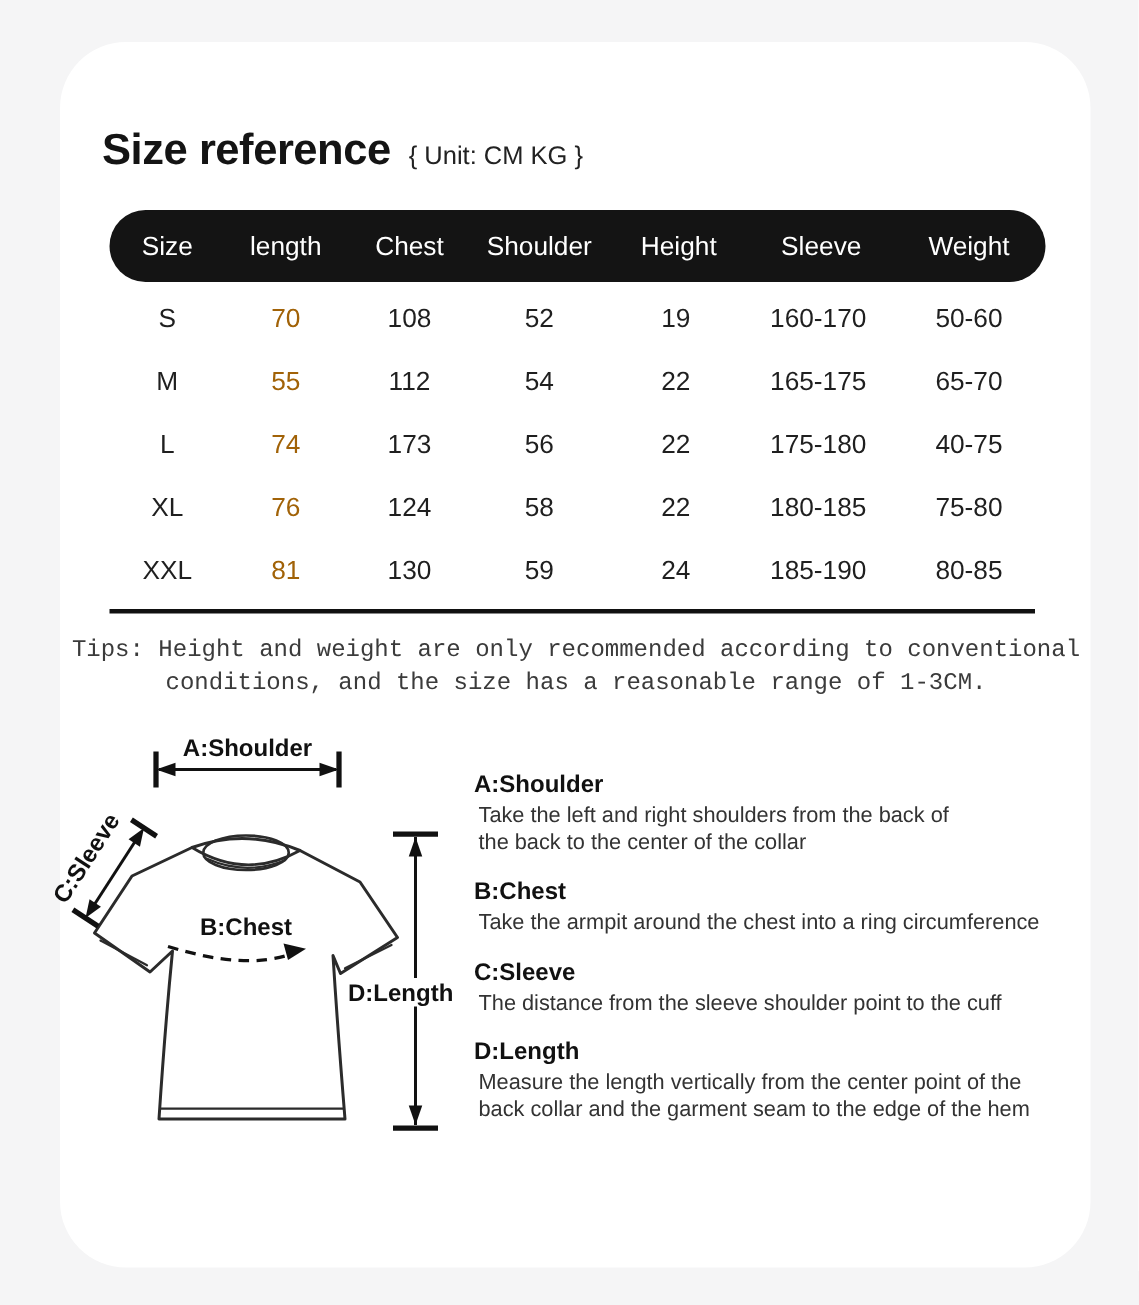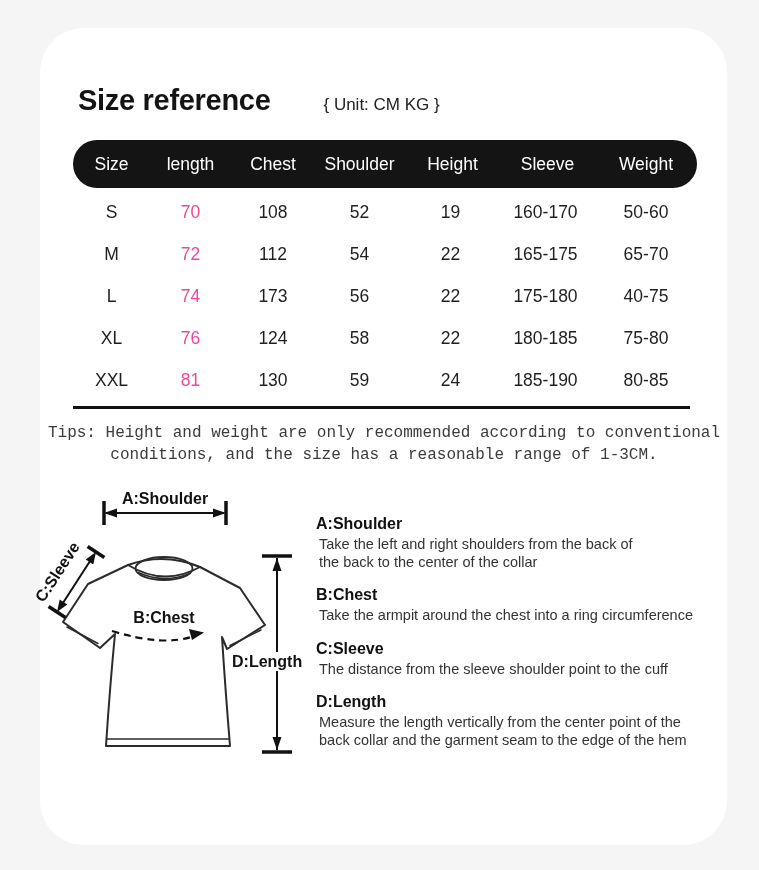--- a/index.html
+++ b/index.html
@@ -7,35 +7,35 @@
     width:759px;height:870px;position:relative;
     background:#f5f5f6;
     font-family:"Liberation Sans","DejaVu Sans",sans-serif;
     color:#1c1c1c;
   }
   .card{
     position:absolute;left:40px;top:28px;width:687px;height:817px;
     background:#ffffff;border-radius:44px;
   }
   
-  .title-row{position:absolute;left:38px;top:56px;display:flex;align-items:baseline;gap:41px;}
+  .title-row{position:absolute;left:28px;top:56px;display:flex;align-items:baseline;}
   .title{font-size:29px;font-weight:700;letter-spacing:-0.3px;color:#141414;}
   .unit{font-size:17px;font-weight:400;margin-left:12px;color:#222;}
   
   .pill{
     position:absolute;left:33px;top:112px;width:624px;height:48px;
     background:#141414;border-radius:24px;display:flex;align-items:center;
   }
   .pill .cell{color:#fff;font-size:17.5px;line-height:48px;}
   .cell{text-align:center;flex:0 0 auto;}
   .c0{width:77px}.c1{width:81px}.c2{width:84px}.c3{width:89px}
   .c4{width:93px}.c5{width:97px}.c6{width:104px}
   .rows{position:absolute;left:33px;top:163px;width:624px;}
   .trow{display:flex;height:42px;align-items:center;font-size:17.5px;color:#1f1f1f;}
-  .trow .c1{color:#ec4899;}
+  .trow .c1{color:#a16207;}
   .rule{position:absolute;left:33px;top:378px;width:617px;height:3px;background:#111;}
   
   .tips{position:absolute;left:0;top:394px;width:688px;text-align:center;
         font-size:16px;line-height:22px;color:#3b3b3b;font-family:Liberation Mono, monospace;}
   
   .diagram{position:absolute;left:-14px;top:452px;}
   .diagram text{font-family:"Liberation Sans","DejaVu Sans",sans-serif;}
   .meas-label{font-size:16px;font-weight:700;fill:#111;}
   
   .defs{position:absolute;left:276px;top:486px;width:412px;}
@@ -69,21 +69,21 @@
       <div class="cell c0">S</div>
       <div class="cell c1">70</div>
       <div class="cell c2">108</div>
       <div class="cell c3">52</div>
       <div class="cell c4">19</div>
       <div class="cell c5">160-170</div>
       <div class="cell c6">50-60</div>
     </div>
     <div class="trow">
       <div class="cell c0">M</div>
-      <div class="cell c1">72</div>
+      <div class="cell c1">55</div>
       <div class="cell c2">112</div>
       <div class="cell c3">54</div>
       <div class="cell c4">22</div>
       <div class="cell c5">165-175</div>
       <div class="cell c6">65-70</div>
     </div>
     <div class="trow">
       <div class="cell c0">L</div>
       <div class="cell c1">74</div>
       <div class="cell c2">173</div>

